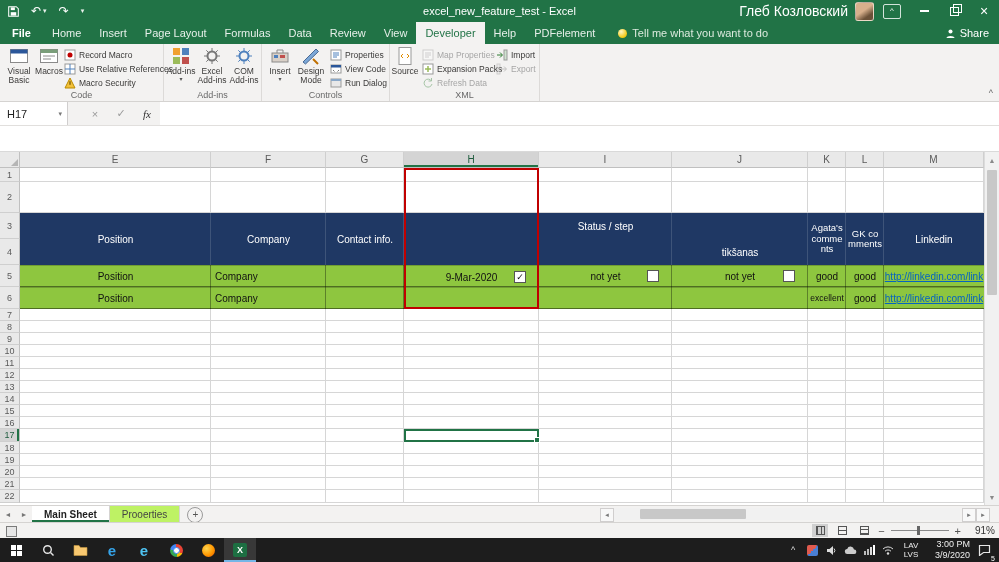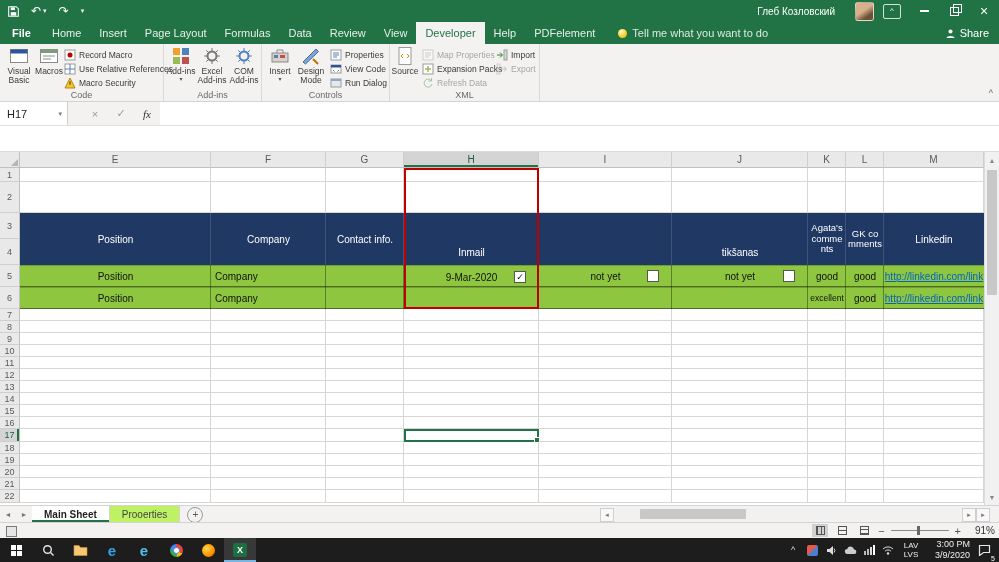--- a/index.html
+++ b/index.html
@@ -6,21 +6,21 @@
   .screen{position:relative;width:999px;height:562px;overflow:hidden;background:#fff;
     font-family:"Liberation Sans",sans-serif;-webkit-font-smoothing:antialiased;}
   
   .titlebar{position:absolute;left:0;top:0;width:999px;height:22px;background:#217346;color:#fff;}
   .qat{position:absolute;left:8px;top:0;height:22px;display:flex;align-items:center;gap:12px;}
   .qat-btn{display:inline-flex;align-items:center;gap:2px;color:#fff;font-size:11px;cursor:default;}
   .glyph{font-size:12px;line-height:1;}
   .caret{font-size:7px;opacity:.9;}
   .wtitle{position:absolute;left:50%;transform:translateX(-50%);top:0;height:22px;line-height:22px;font-size:11px;color:#fff;white-space:nowrap;}
   .tb-right{position:absolute;right:0;top:0;height:22px;display:flex;align-items:center;}
-  .uname{font-size:10px;color:#fff;margin-right:20px;}
+  .uname{font-size:14px;color:#fff;margin-right:7px;}
   .avatar{width:17px;height:17px;border-radius:3px;background:linear-gradient(145deg,#d8b08c 0 45%,#6b5138 75%);border:1px solid rgba(255,255,255,.5);margin-right:9px;}
   .ribopt{width:16px;height:13px;border:1px solid rgba(255,255,255,.8);border-radius:2px;font-size:8px;line-height:11px;text-align:center;margin-right:8px;}
   .winbtn{width:30px;height:22px;display:inline-flex;align-items:center;justify-content:center;}
   .minbar{width:9px;height:2px;background:#fff;display:inline-block;}
   .restore-shape{width:7px;height:7px;border:1px solid #fff;position:relative;display:inline-block;}
   .restore-shape::before{content:"";position:absolute;left:2px;top:-4px;width:7px;height:7px;border:1px solid #fff;}
   .x{font-size:14px;line-height:1;}
   
   .tabrow{position:absolute;left:0;top:22px;width:999px;height:22px;background:#217346;display:flex;align-items:stretch;}
   .rtab{display:inline-flex;align-items:center;padding:0 9px;font-size:11px;color:#e6efe9;white-space:nowrap;}
@@ -150,20 +150,21 @@
           <span class="glyph">↶</span>
           <span class="caret">▾</span>
         </span>
       <span class="qat-btn">
           <span class="glyph">↷</span>
         </span>
       <span class="qat-btn">
           <span class="caret">▾</span>
         </span>
     </div>
+    <div class="wtitle">excel_new_feature_test - Excel</div>
     <div class="tb-right">
       <span class="uname">Глеб Козловский</span>
       <span class="avatar"></span>
       <span class="ribopt">^</span>
       <span class="winbtn">
           <span class="minbar"></span>
         </span>
       <span class="winbtn">
           <span class="restore-shape"></span>
         </span>
@@ -452,22 +453,22 @@
       </div>
       <div class="cell hdr" style="left: 20px; top: 61px; width: 191px; height: 52px;">
         <span class="ctext">Position</span>
       </div>
       <div class="cell hdr" style="left: 211px; top: 61px; width: 115px; height: 52px;">
         <span class="ctext">Company</span>
       </div>
       <div class="cell hdr" style="left: 326px; top: 61px; width: 78px; height: 52px;">
         <span class="ctext">Contact info.</span>
       </div>
-      <div class="cell hdr" style="left: 404px; top: 87px; width: 135px; height: 26px;">
-        <span class="ctext">Inmail</span>
+      <div class="cell hdr" style="left: 539px; top: 61px; width: 133px; height: 26px;">
+        <span class="ctext">Status / step</span>
       </div>
       <div class="cell hdr" style="left: 672px; top: 87px; width: 136px; height: 26px;">
         <span class="ctext">tikšanas</span>
       </div>
       <div class="cell hdr wrap" style="left: 808px; top: 61px; width: 38px; height: 52px;">
         <span class="ctext">Agata's comments</span>
       </div>
       <div class="cell hdr wrap" style="left: 846px; top: 61px; width: 38px; height: 52px;">
         <span class="ctext">GK comments</span>
       </div>

